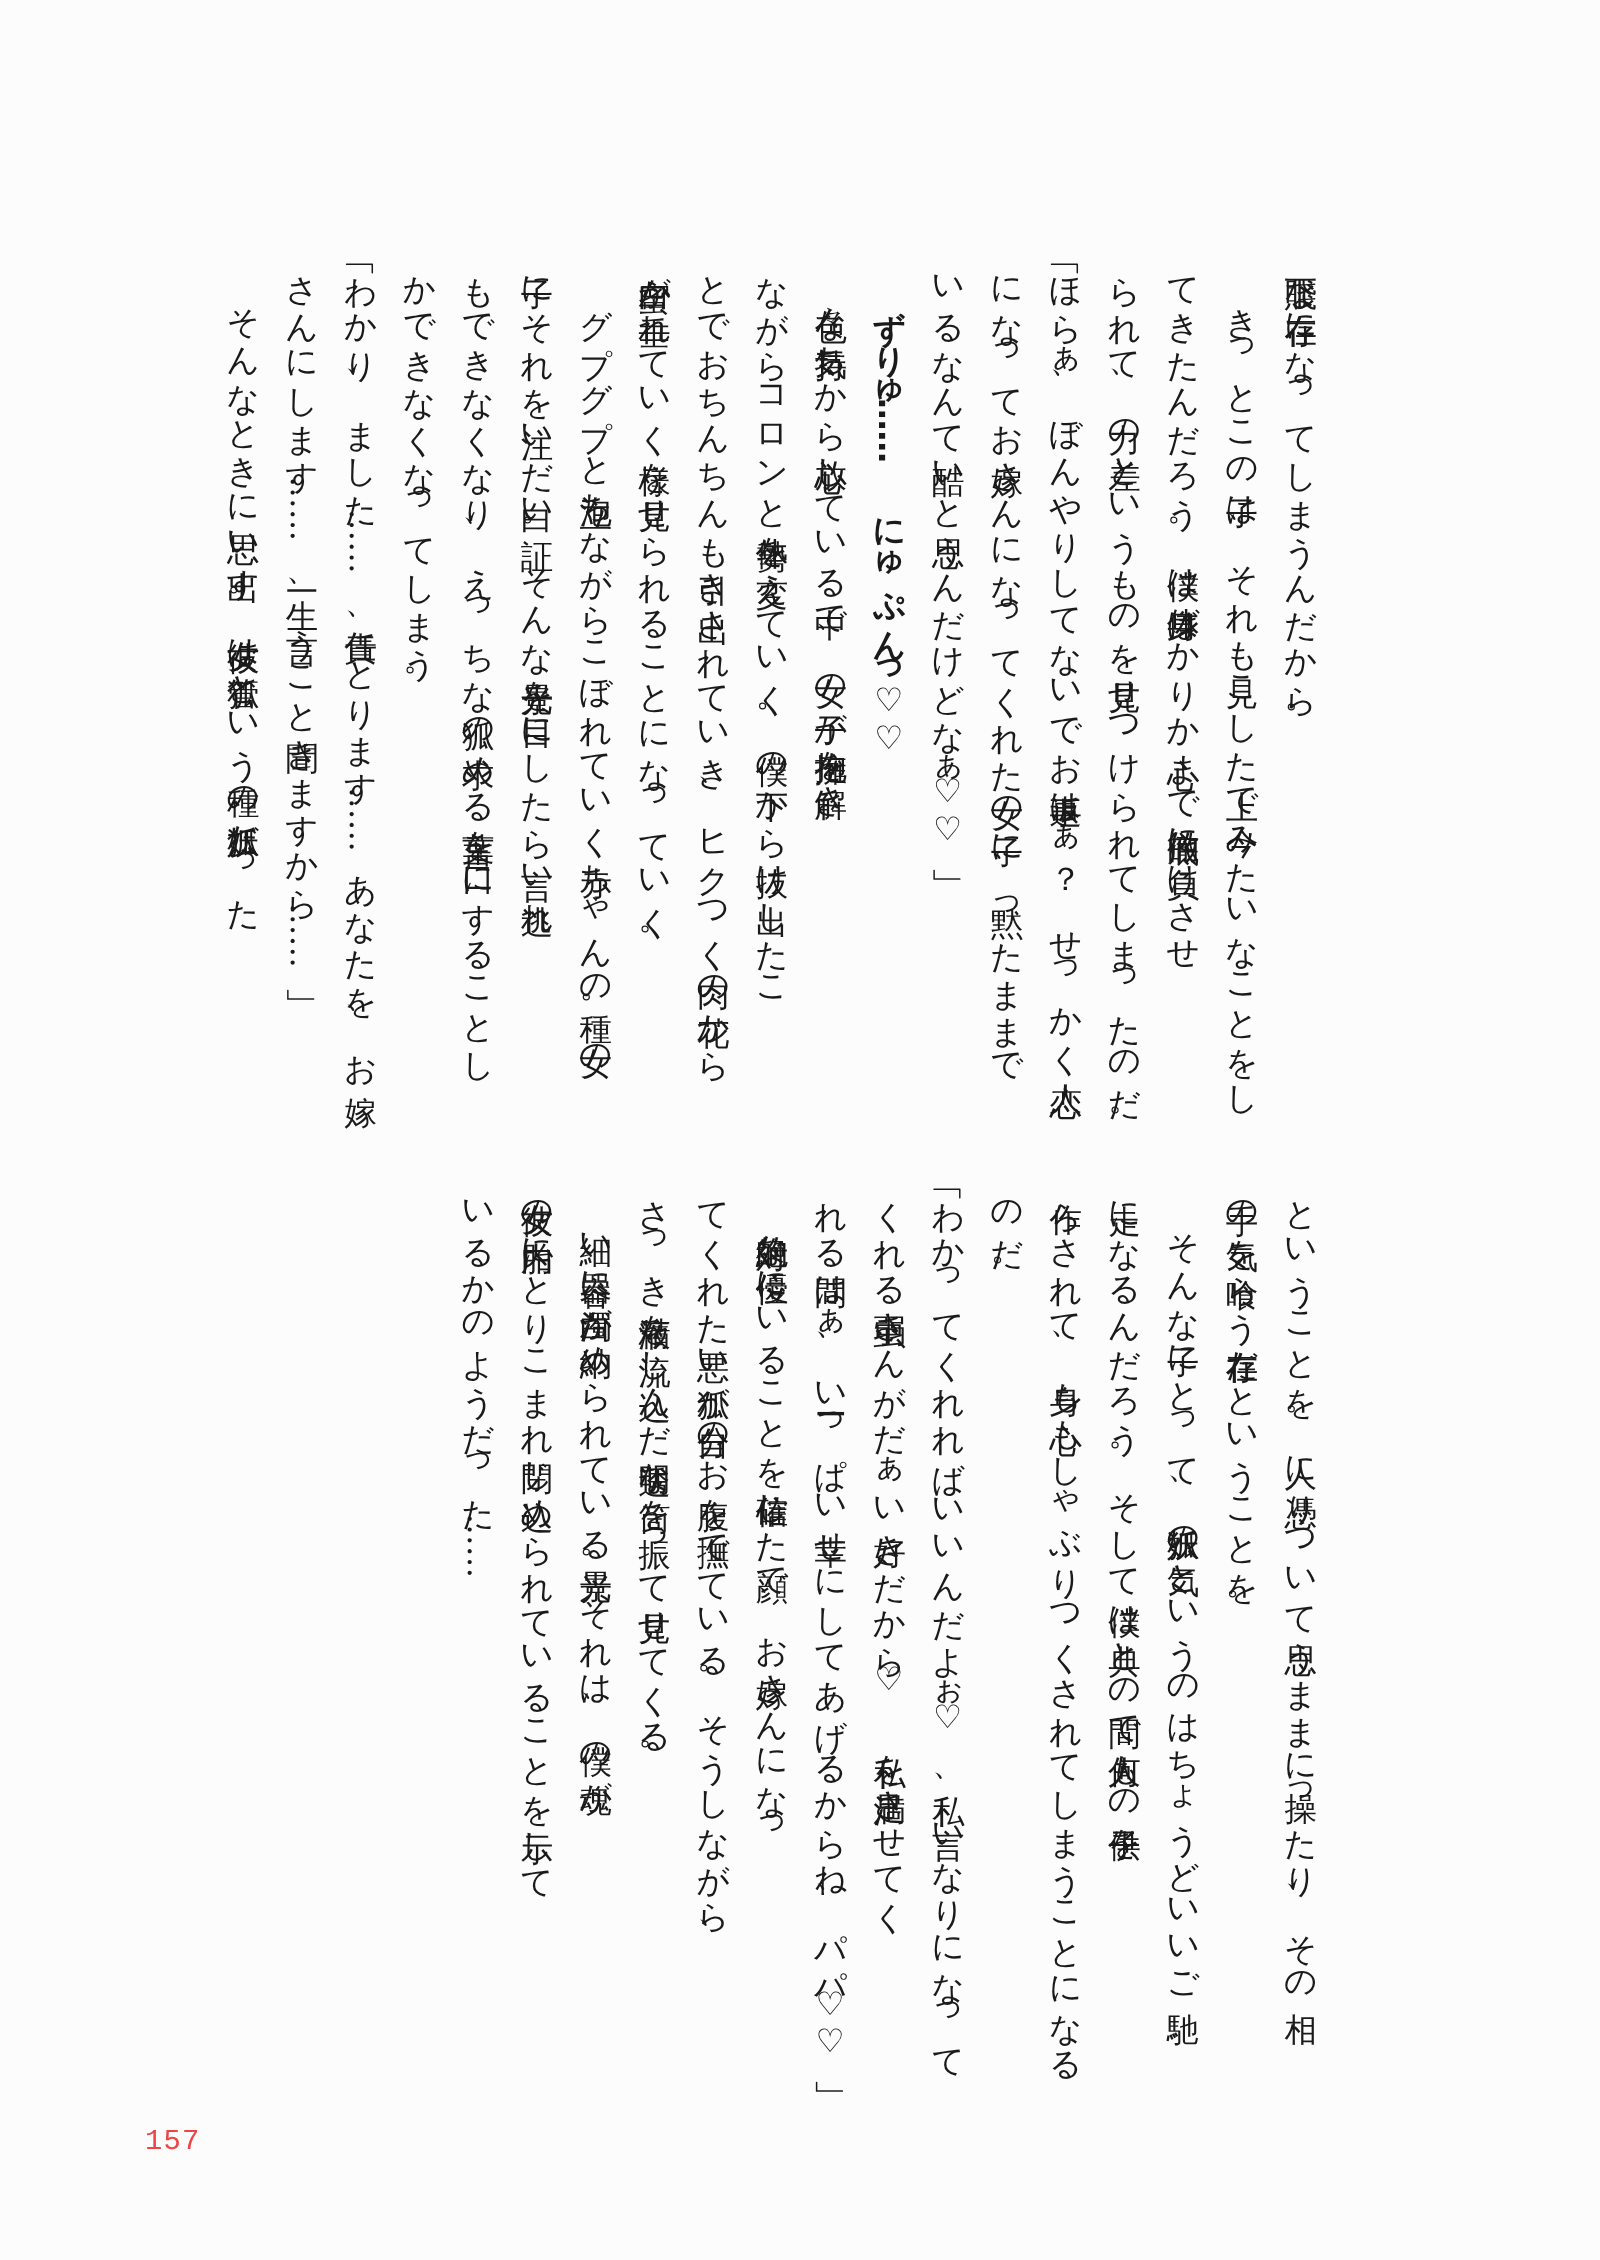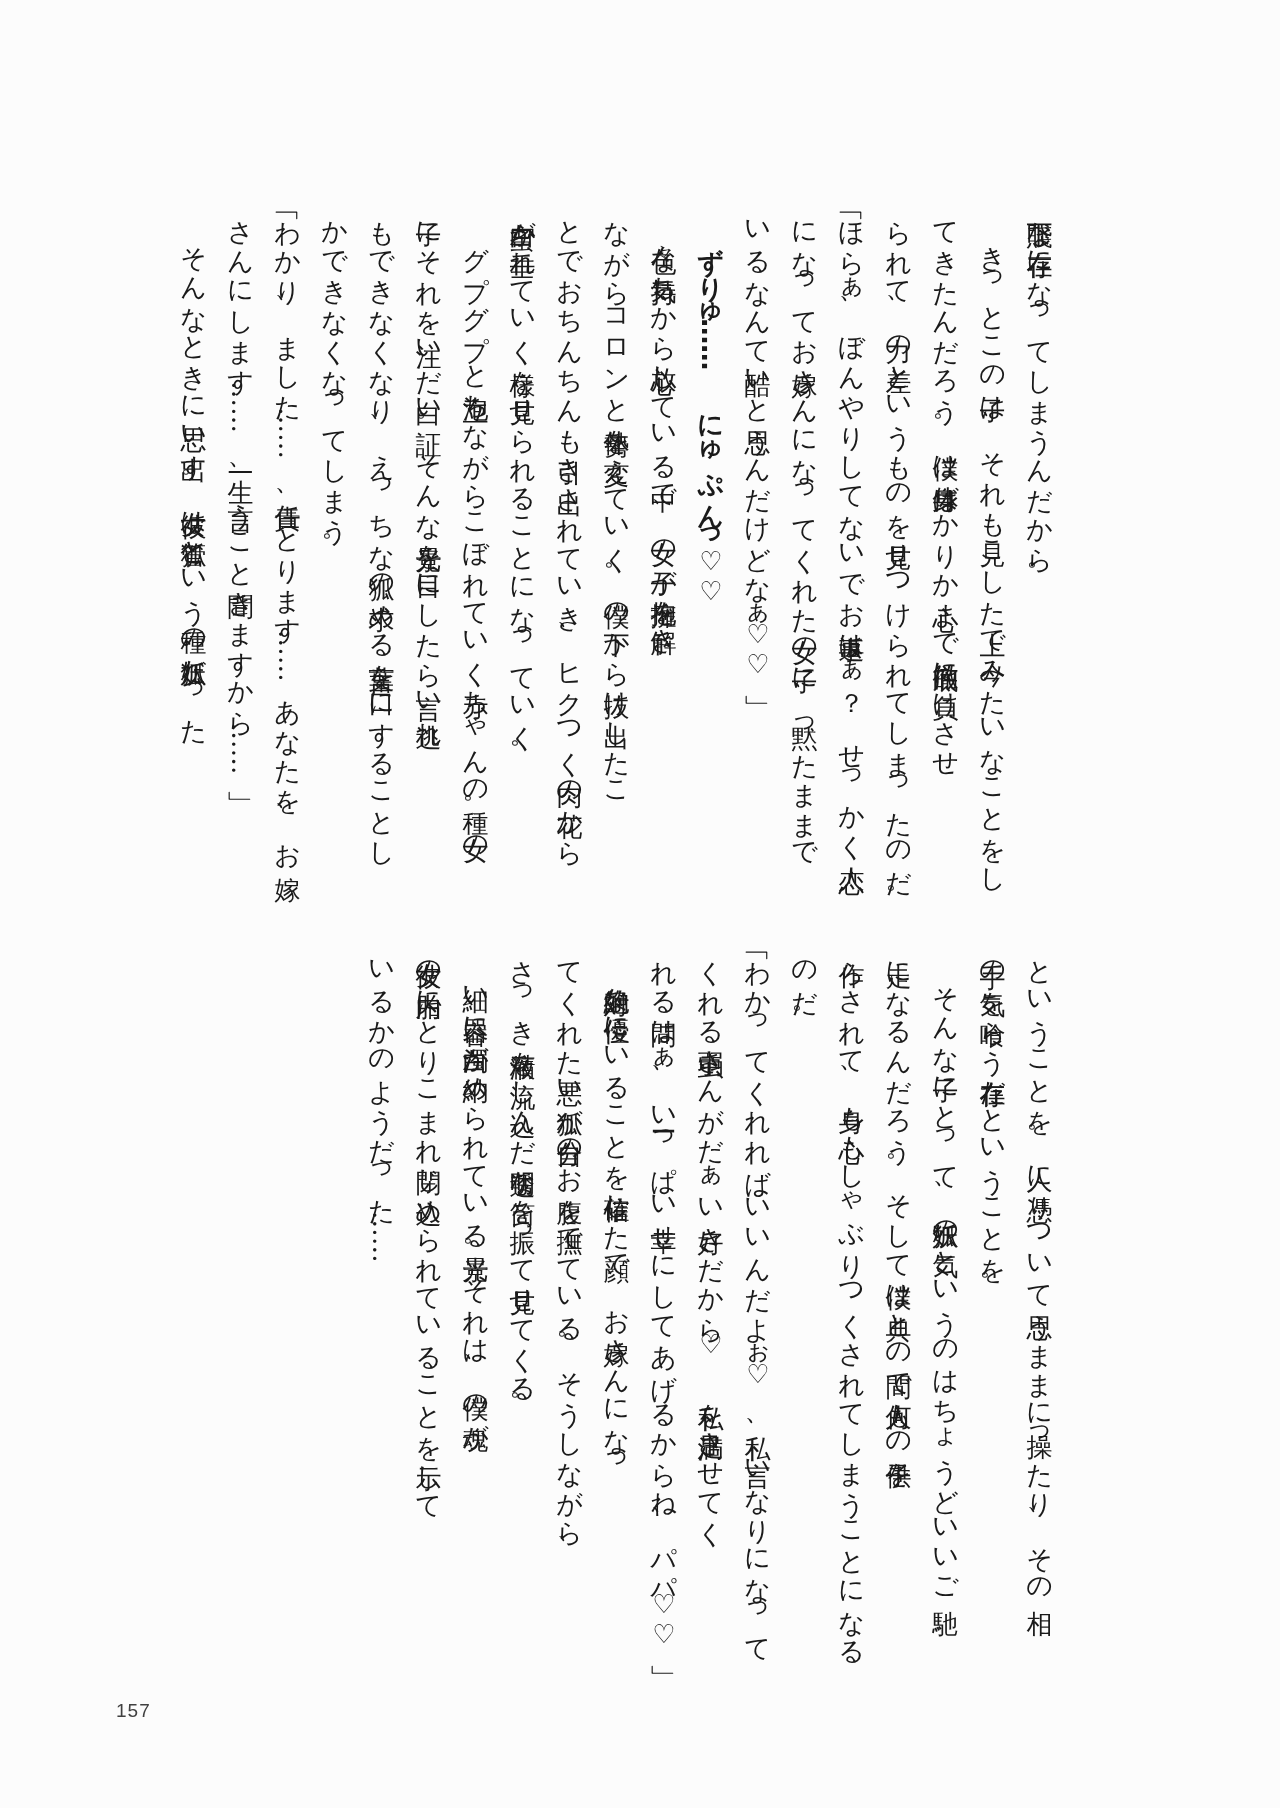--- a/index.html
+++ b/index.html
@@ -45,23 +45,23 @@
     height: 100%;
   }
   .vcol.gothic {
     font-family: "DejaVu Sans", "Liberation Sans", sans-serif;
     font-weight: 700;
   }
   .page-number {
     position: absolute;
     left: 116px;
     top: 1700px;
-    font-family: Liberation Sans, sans-serif;
-    font-size: 19px;
-    color: #404040;
+    font-family: Liberation Mono, monospace;
+    font-size: 23px;
+    color: #ef4444;
     letter-spacing: 1px;
   }
 </style>
 </head>
 <body>
 
 <div class="page">
 
   <div class="vblock vblock-top">
     <div class="vcol">下賤な存在になってしまうんだから。</div>

